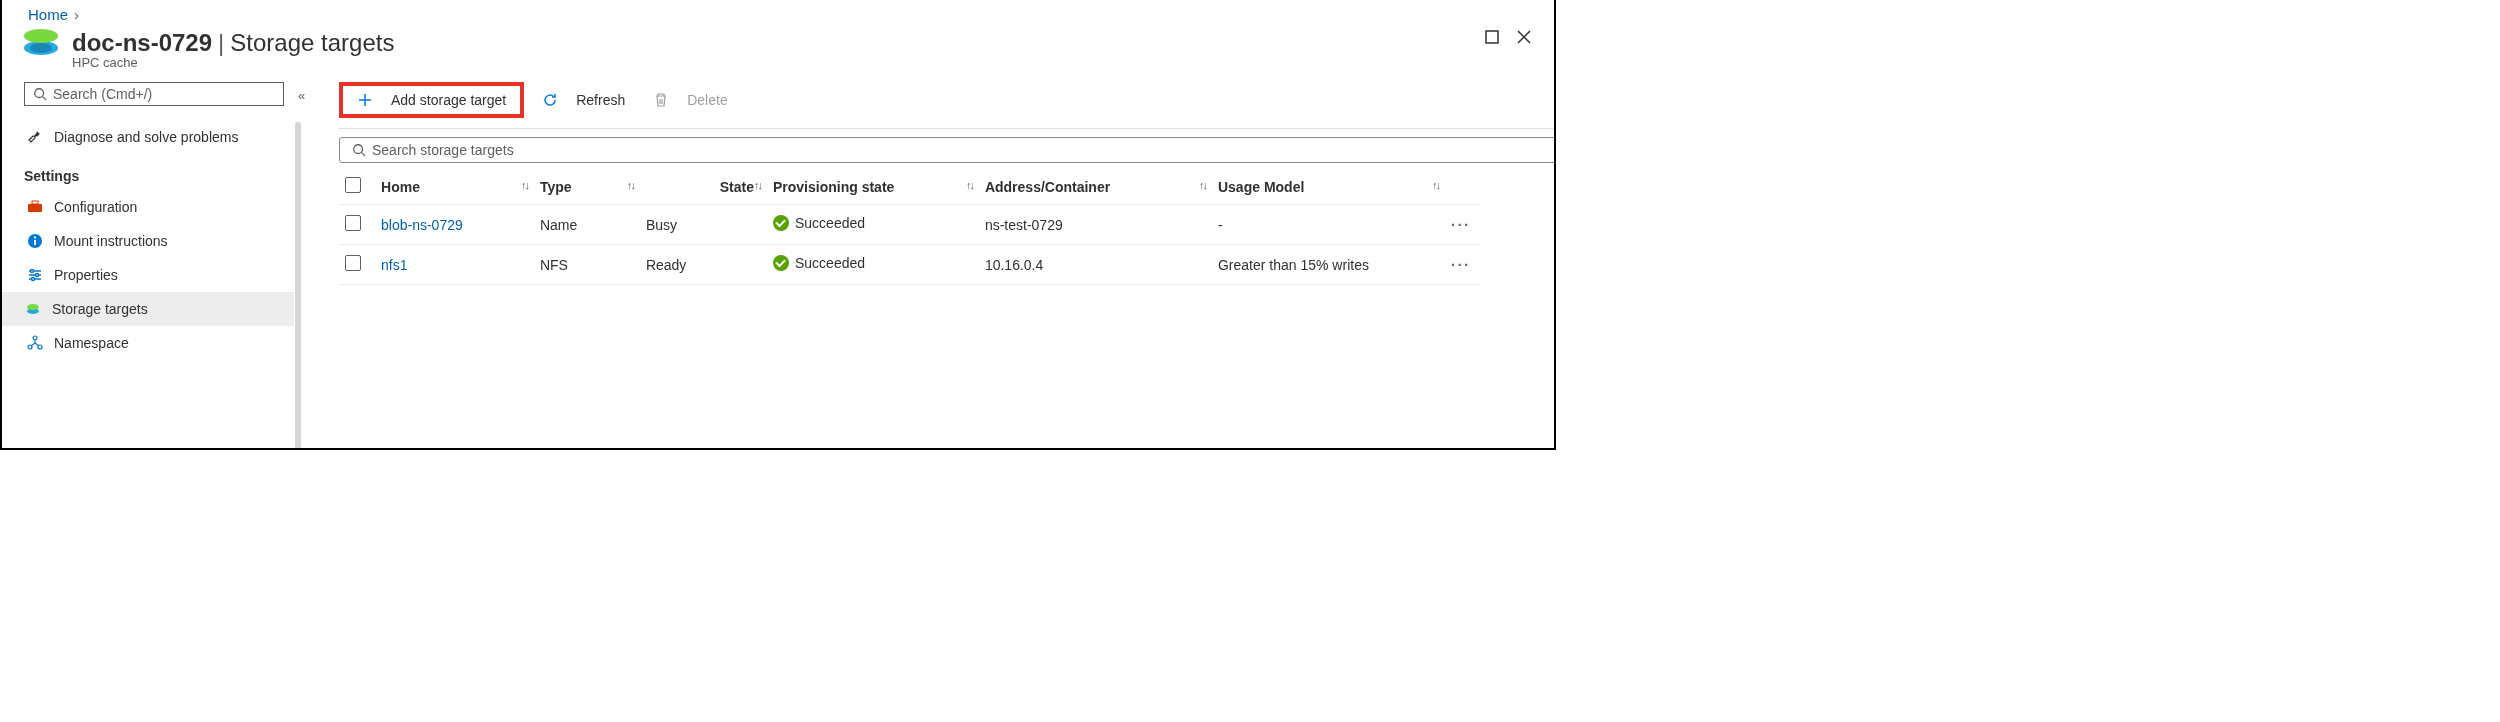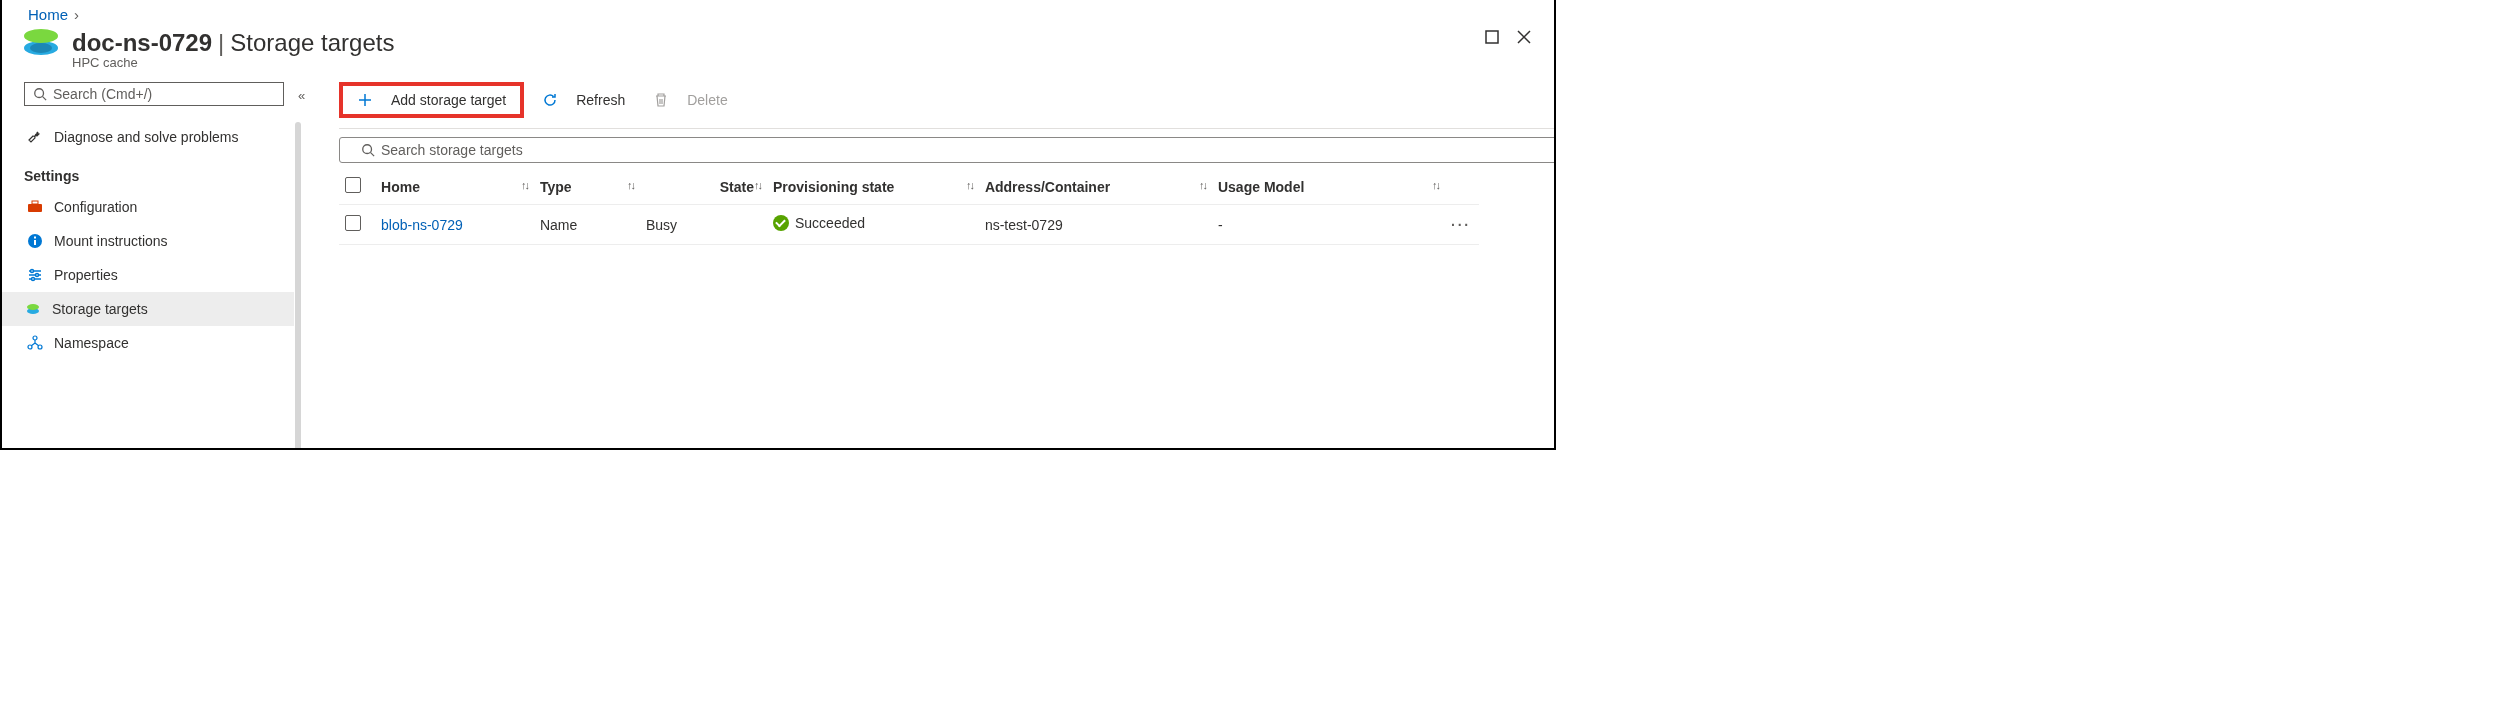--- a/index.html
+++ b/index.html
@@ -44,21 +44,21 @@
 
   
   .main { flex: 1; padding: 0 10px 0 44px; border-left: 1px solid transparent; }
   .toolbar { display: flex; align-items: center; gap: 8px; padding: 0 0 10px 0; }
   .tb-btn { display: flex; align-items: center; gap: 18px; padding: 4px 10px; background: transparent; border: none; font-size: 14px; color: #323130; cursor: pointer; }
   .tb-btn.disabled { color: #a19f9d; }
   .tb-btn svg { width: 16px; height: 16px; }
   .highlight { border: 4px solid #e6332a; padding: 2px 4px; }
   .divider { border-bottom: 1px solid #e1dfdd; margin-bottom: 8px; }
 
-  .filter-box { display: flex; align-items: center; border: 1px solid #8a8886; border-radius: 3px; padding: 4px 21px; width: 1336px; color: #605e5c; margin-bottom: 6px;}
+  .filter-box { display: flex; align-items: center; border: 1px solid #8a8886; border-radius: 3px; padding: 4px 12px; width: 1336px; color: #605e5c; margin-bottom: 6px;}
   .filter-box svg { margin-right: 6px; }
 
   table { width: 1140px; border-collapse: collapse; }
   th { text-align: left; font-weight: 600; padding: 8px 6px; font-size: 14px; }
   th .sort { float: right; color: #605e5c; font-size: 11px; letter-spacing: -2px; }
   td { padding: 10px 6px; font-size: 14px; border-top: 1px solid #ededed; }
   tbody tr:last-child td { border-bottom: 1px solid #ededed; }
   .chk { width: 16px; height: 16px; border: 1.5px solid #605e5c; border-radius: 2px; display: inline-block; }
   .link { color: #0060b6; }
   .succ { display: inline-flex; align-items: center; gap: 6px; }
@@ -228,17 +228,27 @@
             <tr>
     <td><span class="chk"></span></td>
     <td><span class="link">blob-ns-0729</span></td>
     <td>Name</td>
     <td>Busy</td>
     <td><span class="succ"><span class="succ-ic"></span>Succeeded</span></td>
     <td>ns-test-0729</td>
     <td>-</td>
     <td><span class="dots">···</span></td>
             </tr>
+            <tr>
+    <td><span class="chk"></span></td>
+    <td><span class="link">nfs1</span></td>
+    <td>NFS</td>
+    <td>Ready</td>
+    <td><span class="succ"><span class="succ-ic"></span>Succeeded</span></td>
+    <td>10.16.0.4</td>
+    <td>Greater than 15% writes</td>
+    <td><span class="dots">···</span></td>
+            </tr>
           </tbody>
       </table>
     </div>
   </div>
 </div>
 
 </body></html>

